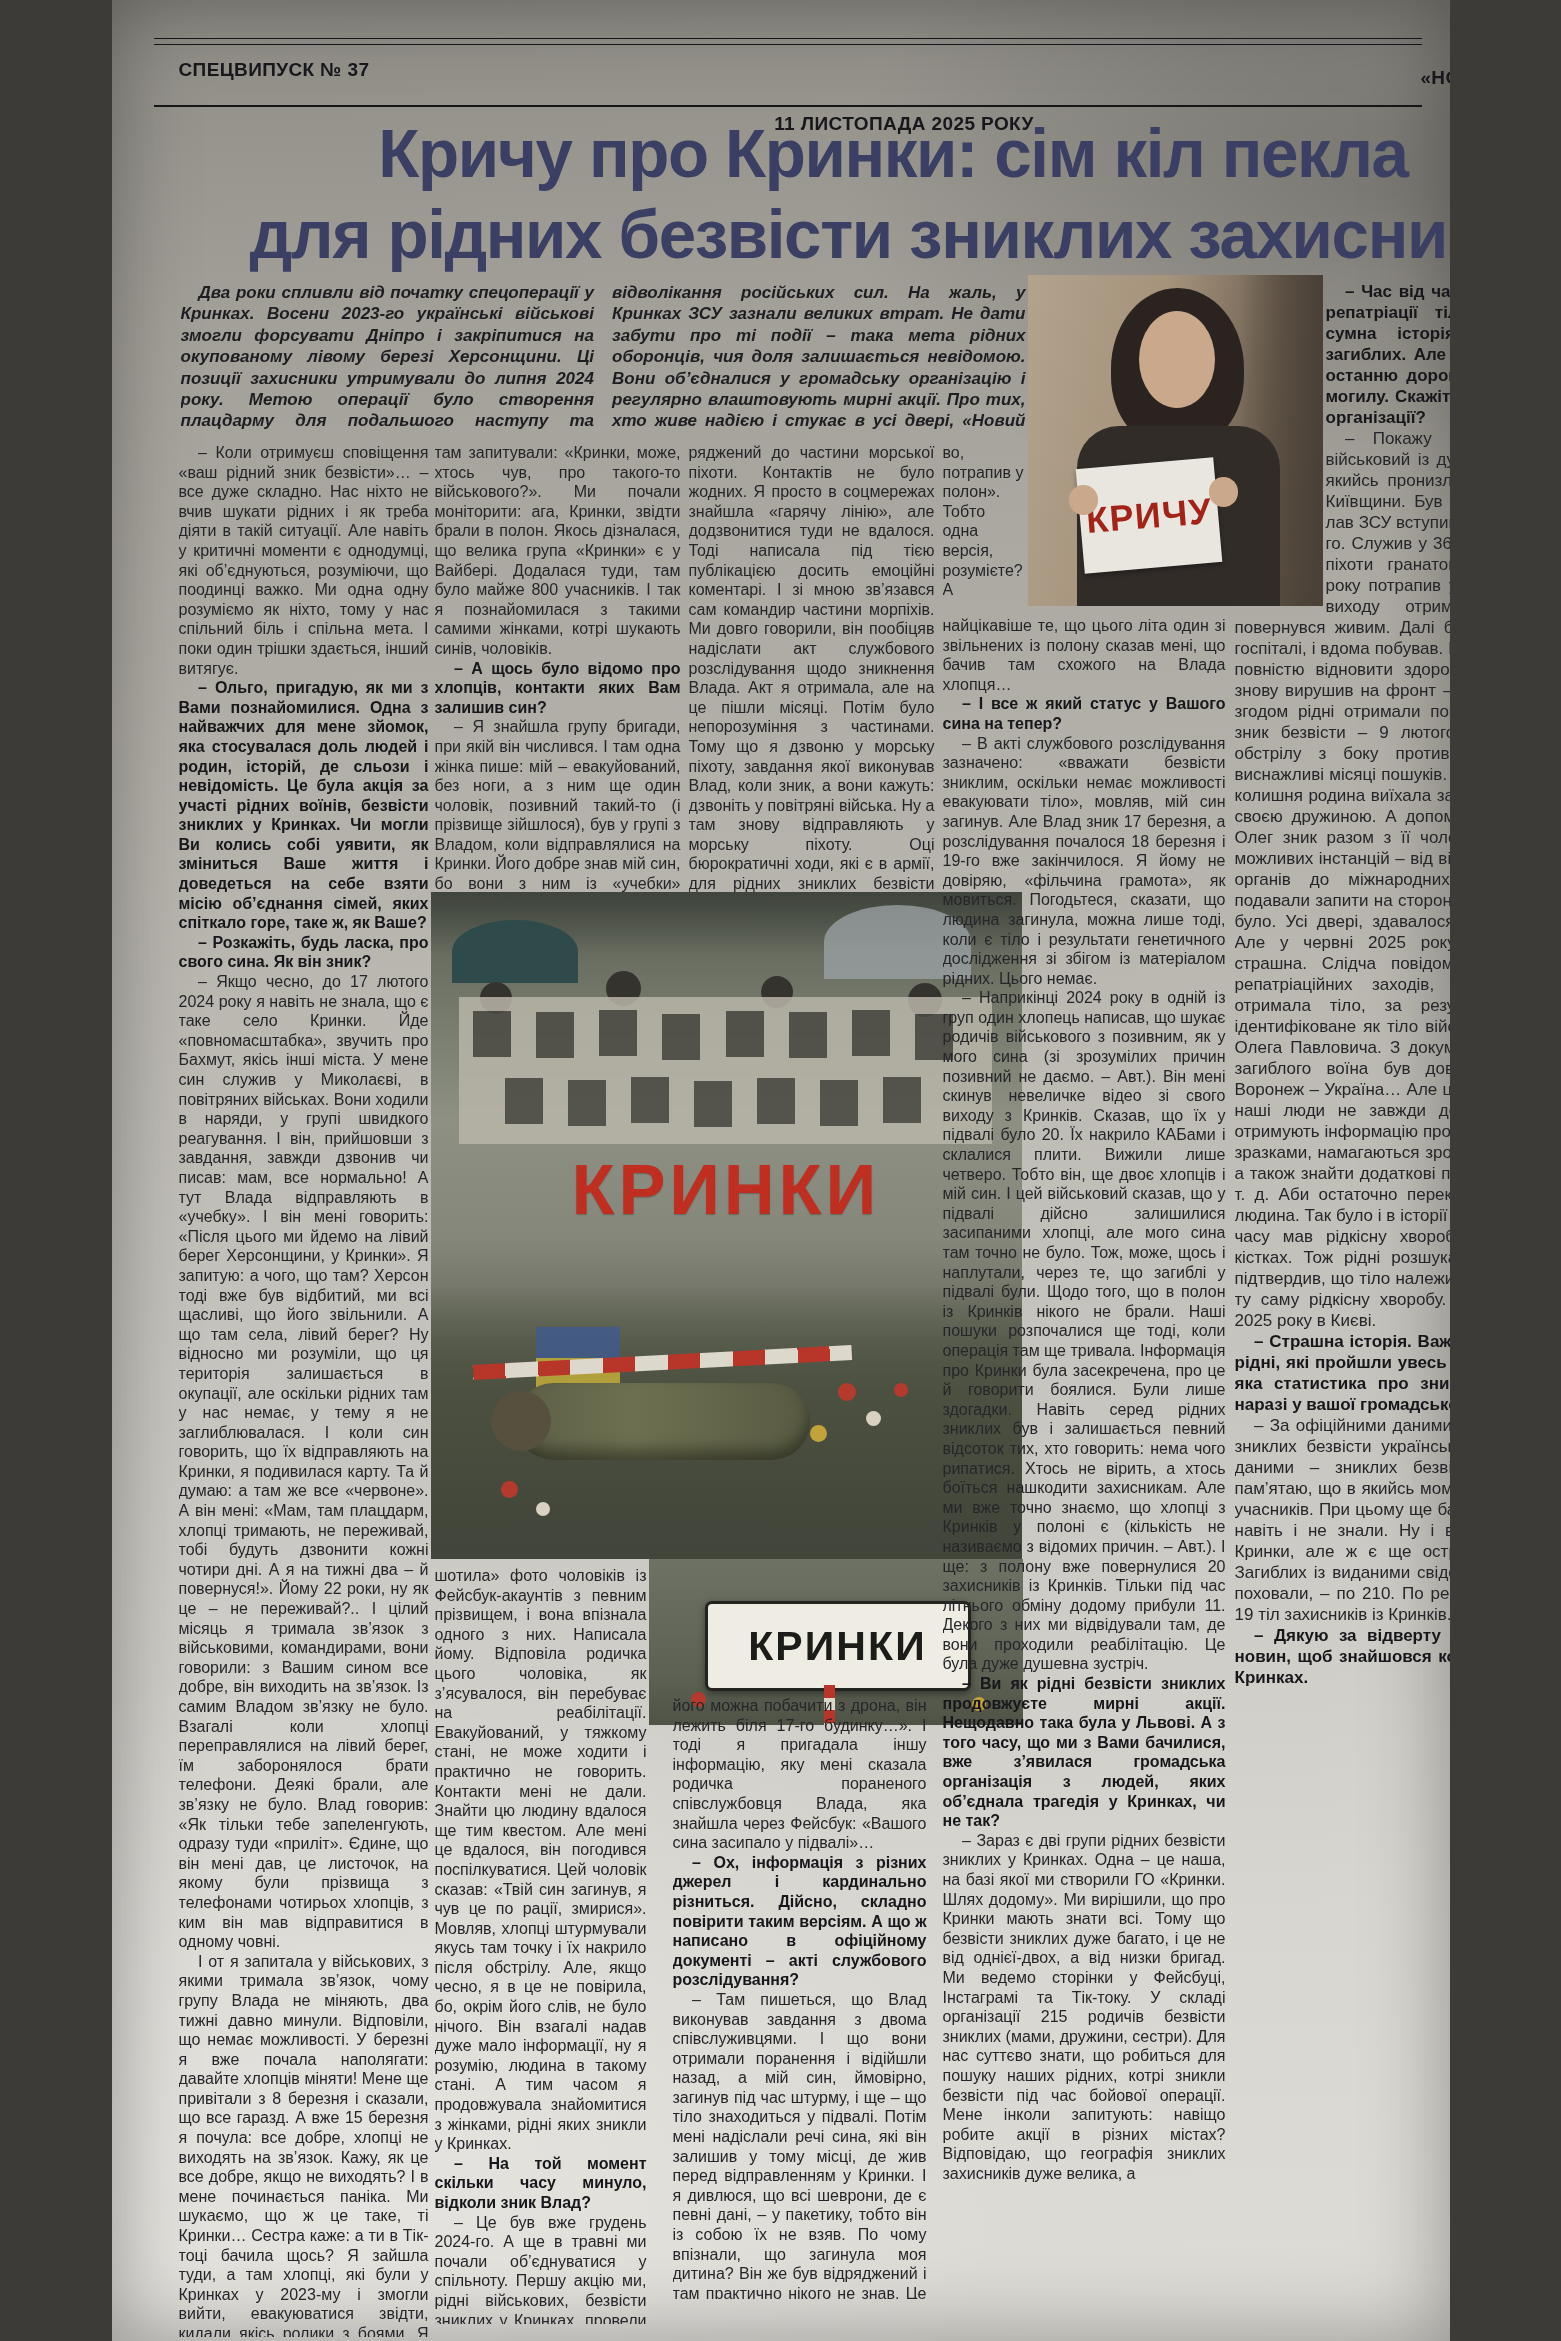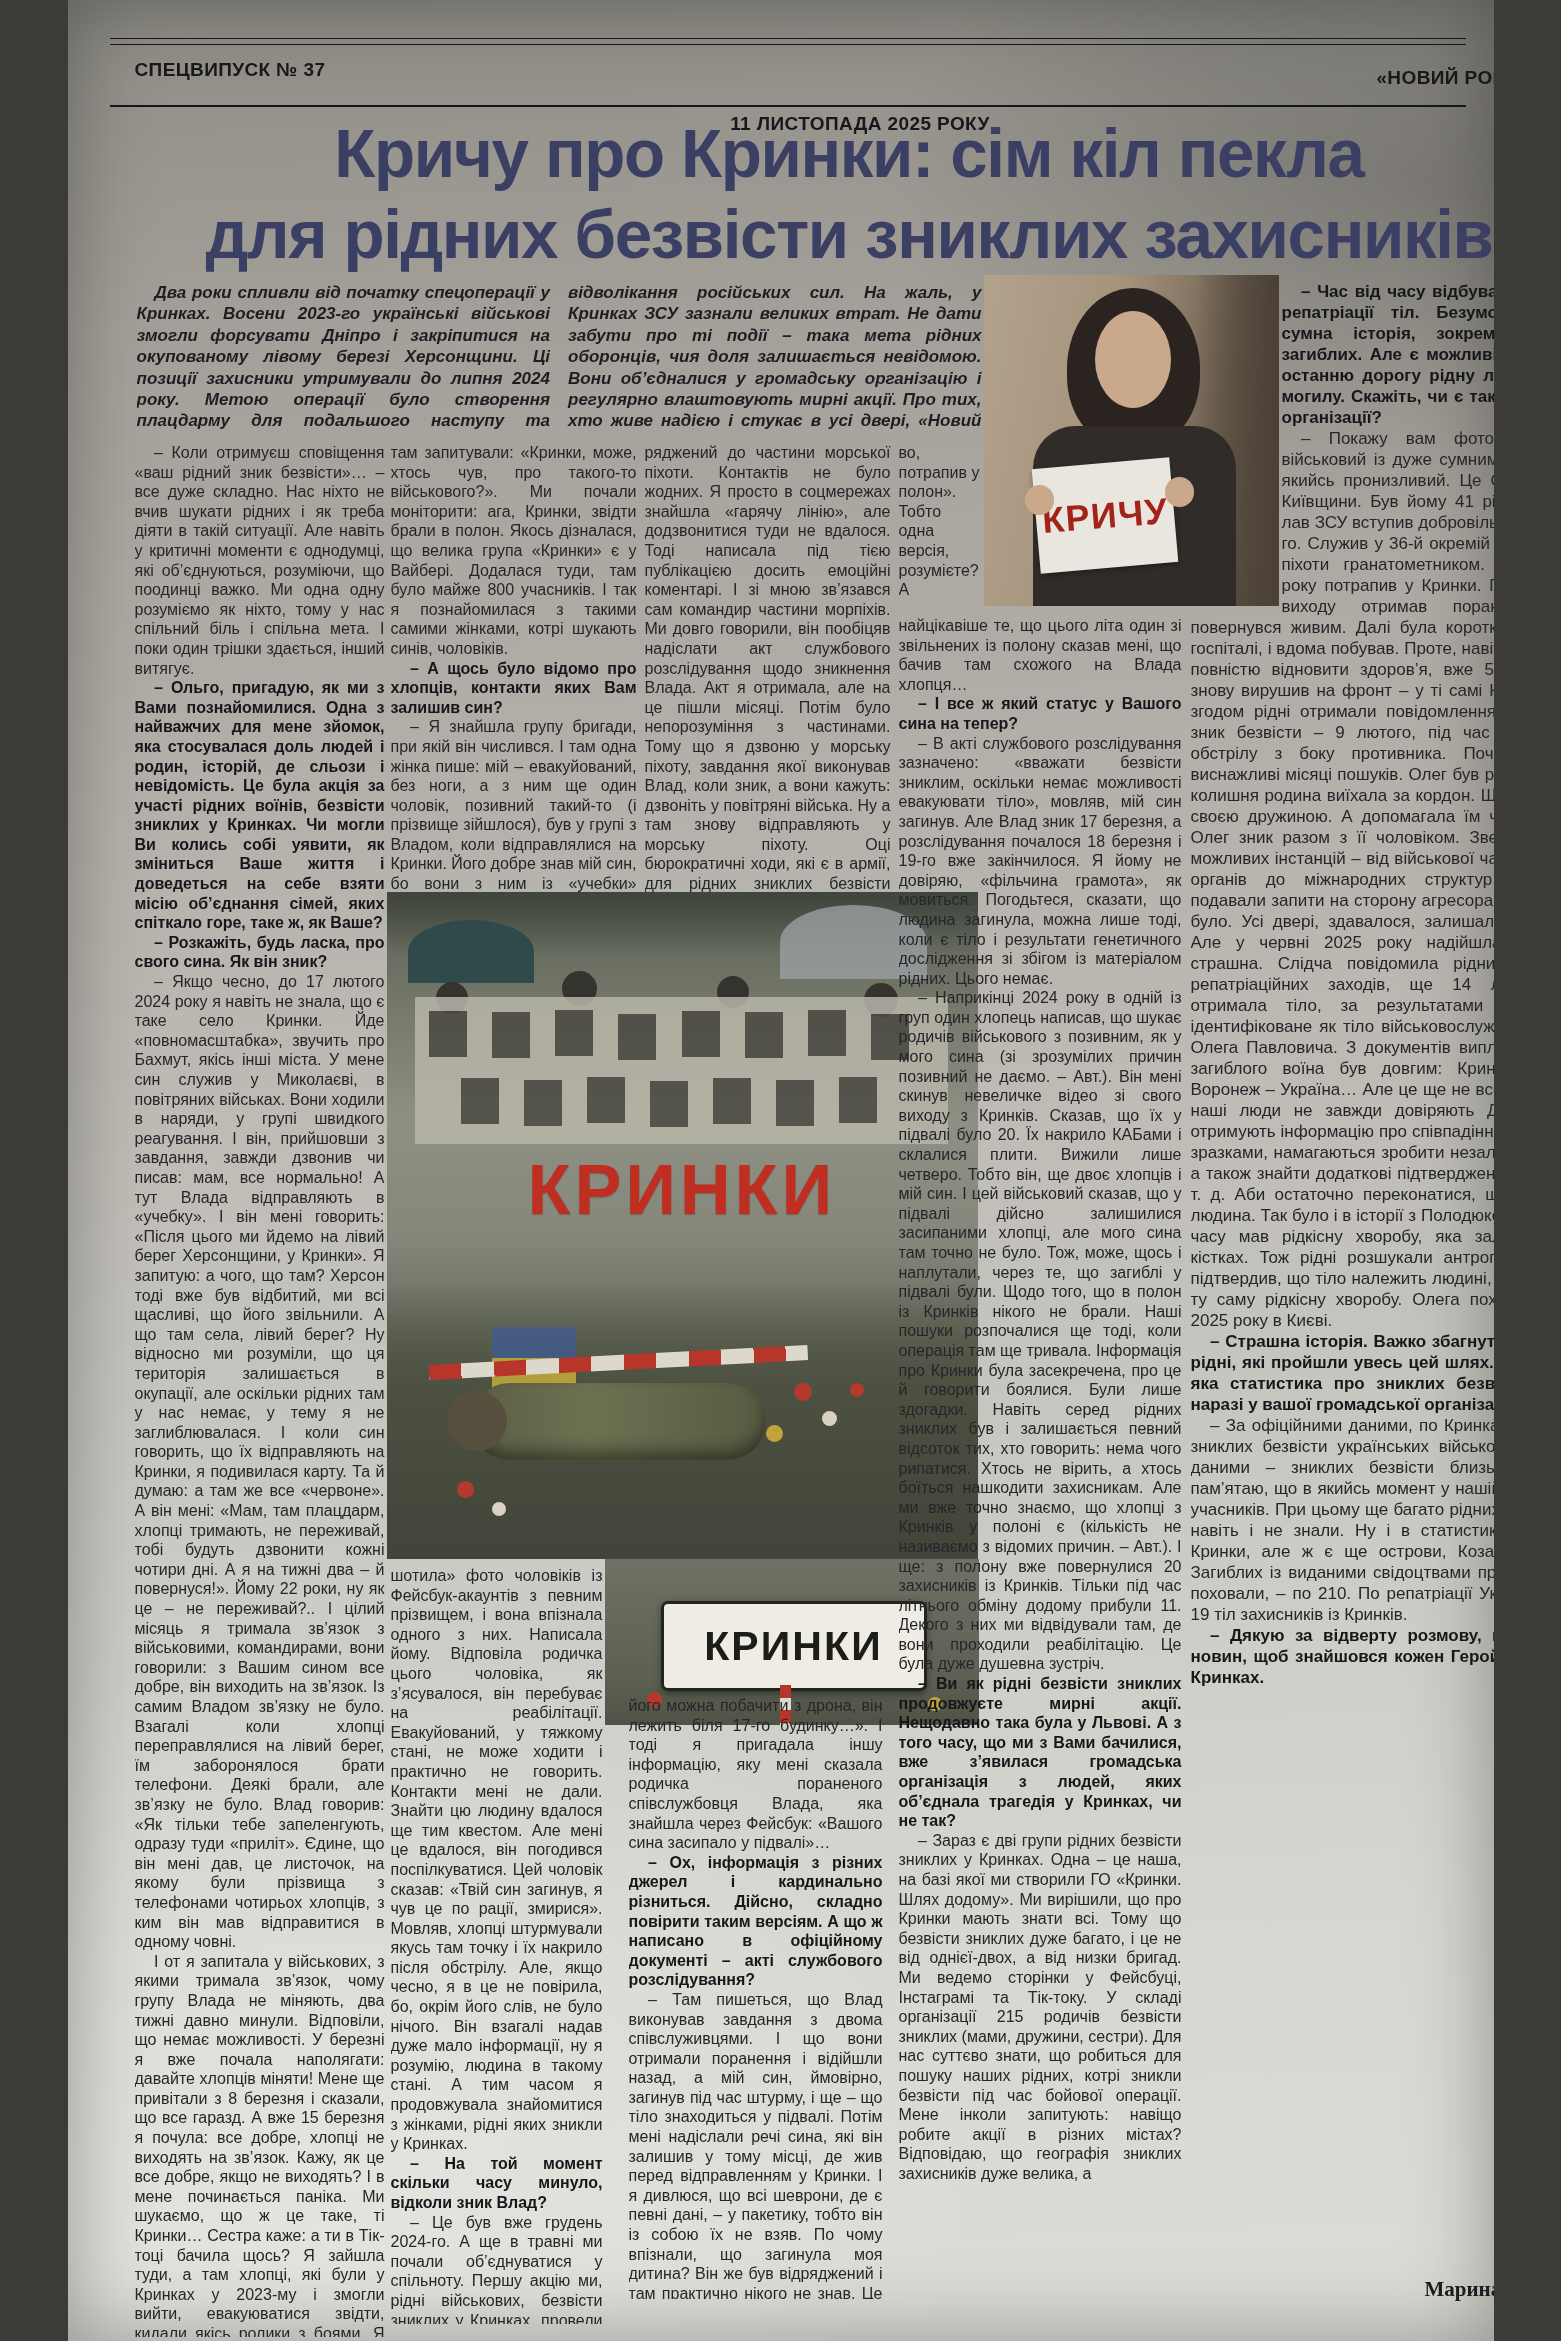--- a/index.html
+++ b/index.html
@@ -1,23 +1,23 @@
 <!DOCTYPE html>
 <html style="font-size:11.2px"><head>
 <meta charset="utf-8">
 <style>
   html,body{margin:0;padding:0;background:#3c3b38;}
   .page{
-    position:relative;width:1426px;height:2342px;margin:0 auto;overflow:hidden;
+    position:relative;width:1306px;height:2342px;margin:0 auto;overflow:hidden;
     background:
       radial-gradient(1123px 842px at 18% 92%, rgba(255,255,255,.28), rgba(255,255,255,0) 60%),
       radial-gradient(982px 631px at 95% 8%, rgba(0,0,0,.22), rgba(0,0,0,0) 55%),
       linear-gradient(178deg,#8e8c85 0%,#a3a099 14%,#b4b1aa 34%,#c6c4be 58%,#d8d6d0 82%,#dedcd6 100%);
     box-shadow:inset 0 0 84px rgba(0,0,0,.35);
-    font-family:"Liberation Sans",sans-serif;color:#26262a;
+    font-family:"Liberation Sans",sans-serif;color:#26262a;padding-left:32px;
   }
   .rule{position:absolute;left:42px;right:28px;background:#15151a;}
   .abs{position:absolute;}
   
   .hdr-text{position:absolute;font-weight:bold;font-size:19px;letter-spacing:0.4px;color:#17171c;white-space:nowrap;}
   .pagenum{position:absolute;font-family:"Liberation Serif",serif;font-size:45px;font-weight:bold;color:#17171c;}
   .vdiv{position:absolute;width:2.1px;background:#15151a;}
   
   .headline{position:absolute;left:0;width:1562px;text-align:center;color:#3a3f63;
     font-weight:bold;font-size:68px;line-height:79px;letter-spacing:-1.4px;transform:scaleX(.99);}

